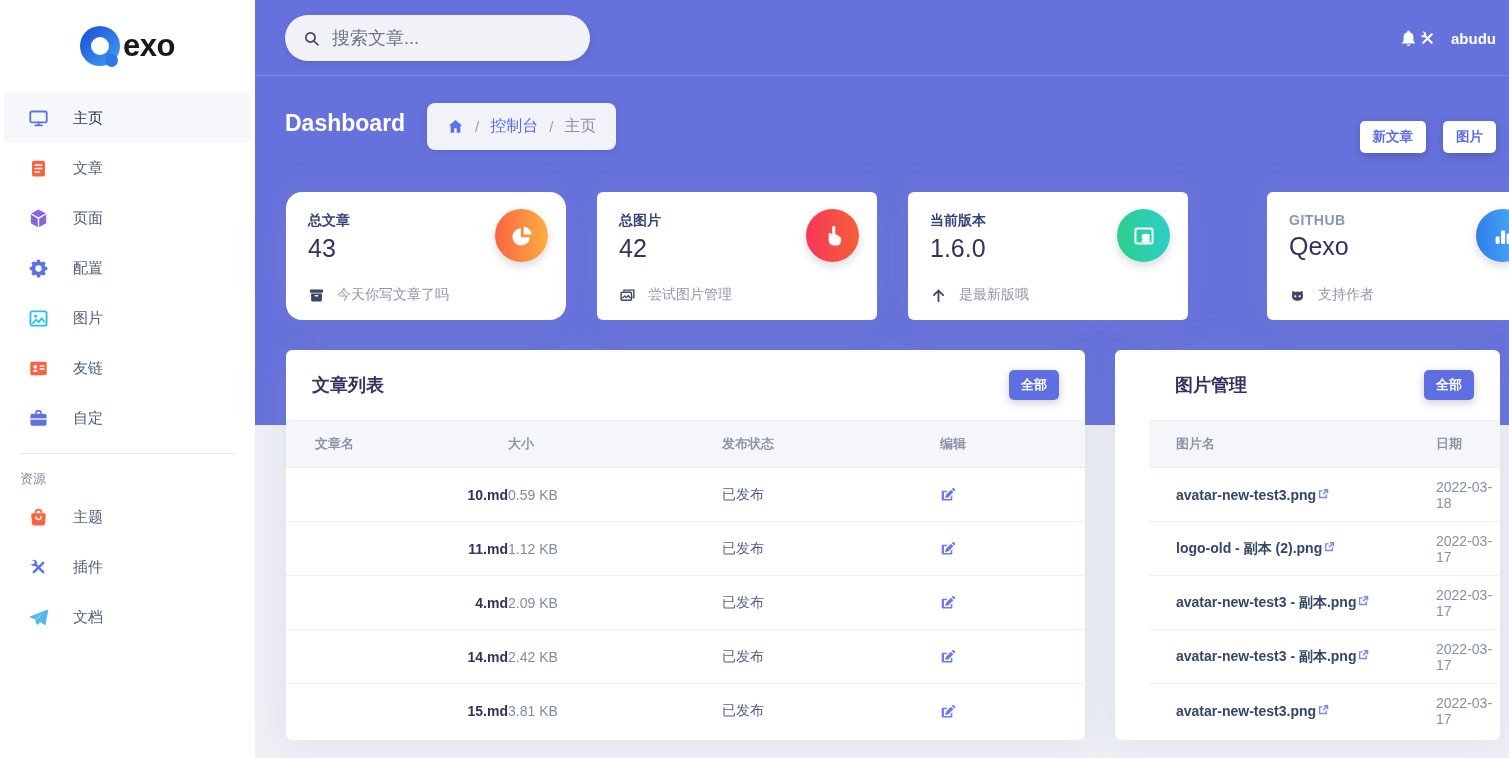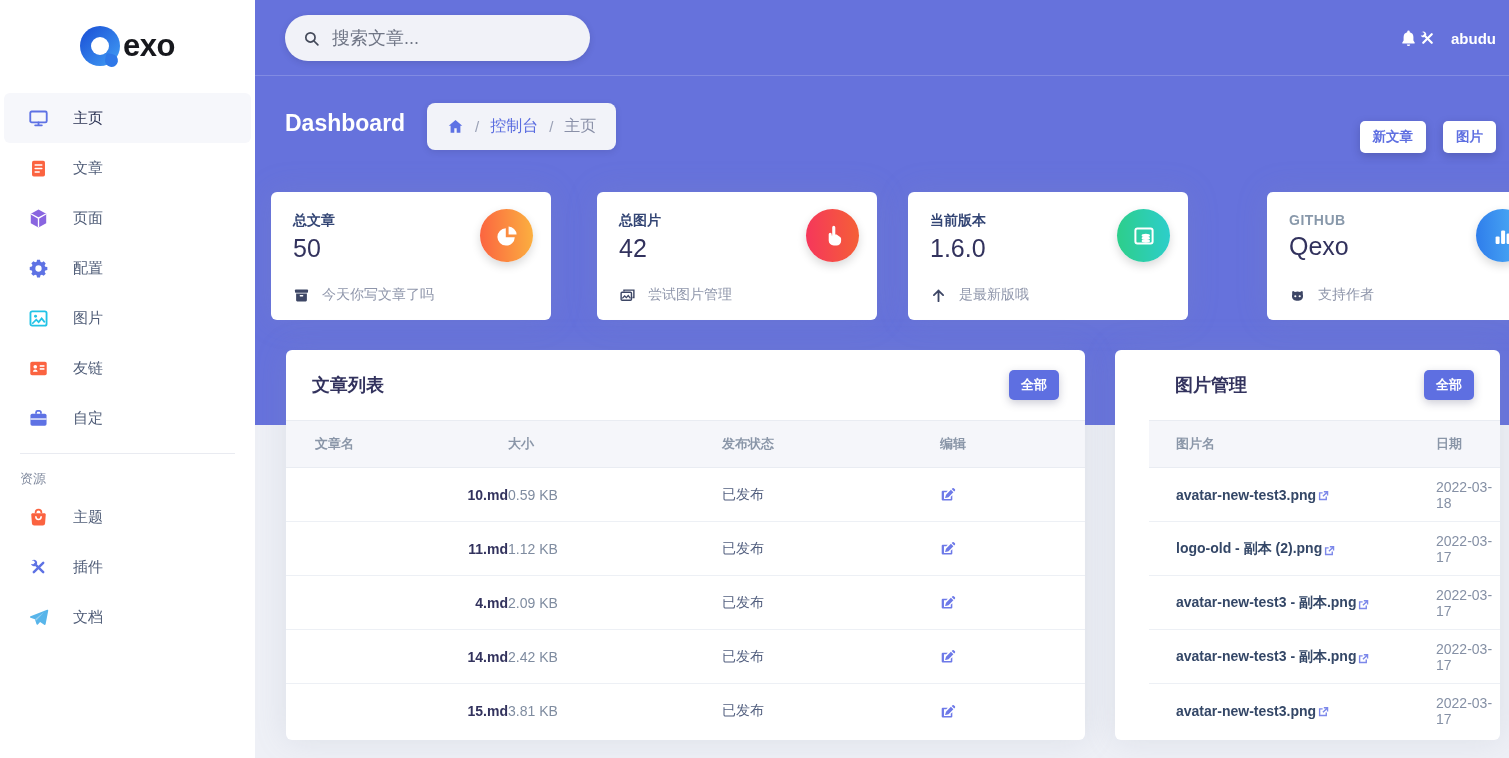--- a/index.html
+++ b/index.html
@@ -93,21 +93,21 @@
     height:48px; align-items:center; }
   .cols span { font-size:13px; font-weight:700; color:#8a96a8; }
   .grid-a { display:grid; grid-template-columns:193px 214px 218px 1fr; padding-left:29px; }
   .grid-i { display:grid; grid-template-columns:260px 1fr; padding-left:27px; }
   .row { height:54px; align-items:center; }
   .row:not(:last-child) { border-bottom:1px solid #edf0f5; }
   .cell-name { font-size:14px; font-weight:700; color:#32325d;text-align:right; }
   .cell-size { font-size:14px; color:#7f8ca0; }
   .cell-status { font-size:14px; color:#525f7f; }
   .edit-ico { width:17px; height:17px; color:#6d79e8; cursor:pointer; }
-  .img-name { display:flex; align-items:flex-end; }
+  .img-name { display:flex; align-items:flex-start; }
   .img-name .nm { font-size:14px; font-weight:700; color:#344767; }
   .ext-ico { width:14px; height:14px; color:#7c88ea; cursor:pointer; flex:none; }
   .cell-date { font-size:14px; color:#8590a5; }
 </style>
 </head>
 <body>
 
 <svg width="0" height="0" style="position:absolute">
   <symbol id="i-search" viewBox="0 0 24 24">
       <circle cx="10.5" cy="10.5" r="6.5" fill="none" stroke="currentColor" stroke-width="2.4"></circle>
@@ -350,23 +350,23 @@
     <span class="bc-link">控制台</span>
     <span class="bc-sep">/</span>
     <span class="bc-cur">主页</span>
   </div>
 
   <div class="hdr-btns">
     <button class="btn-white">新文章</button>
     <button class="btn-white">图片</button>
   </div>
 
-  <section class="stat-card" style="left:16px;">
+  <section class="stat-card" style="left:31px;border-radius:16px;">
     <div class="stat-label">总文章</div>
-    <div class="stat-value">50</div>
+    <div class="stat-value">43</div>
     <div class="stat-orb orb-1">
       <span class="orb-ico">
           <svg>
             <use href="#i-pie"></use>
           </svg>
         </span>
     </div>
     <div class="stat-cap">
       <span class="cap-ico">
           <svg>

